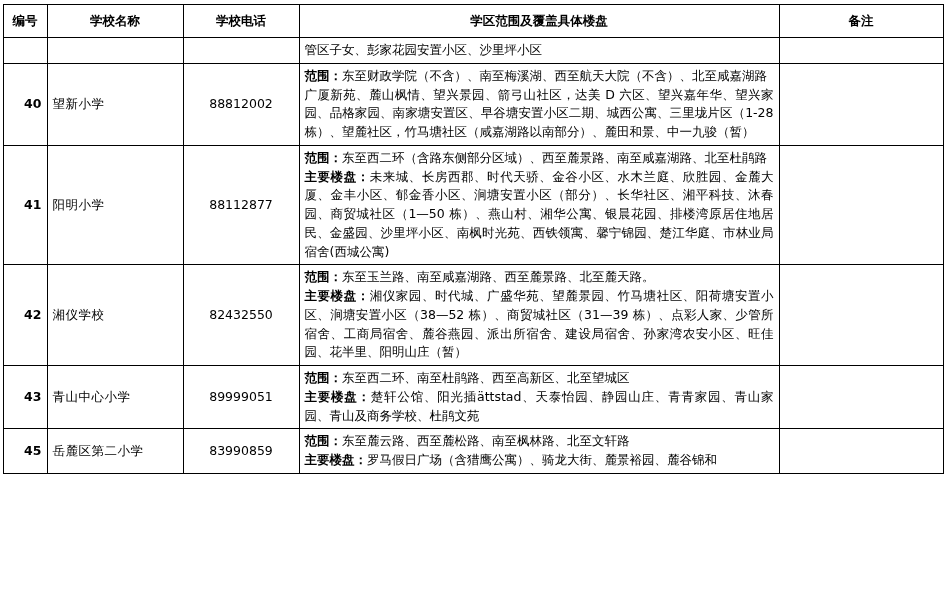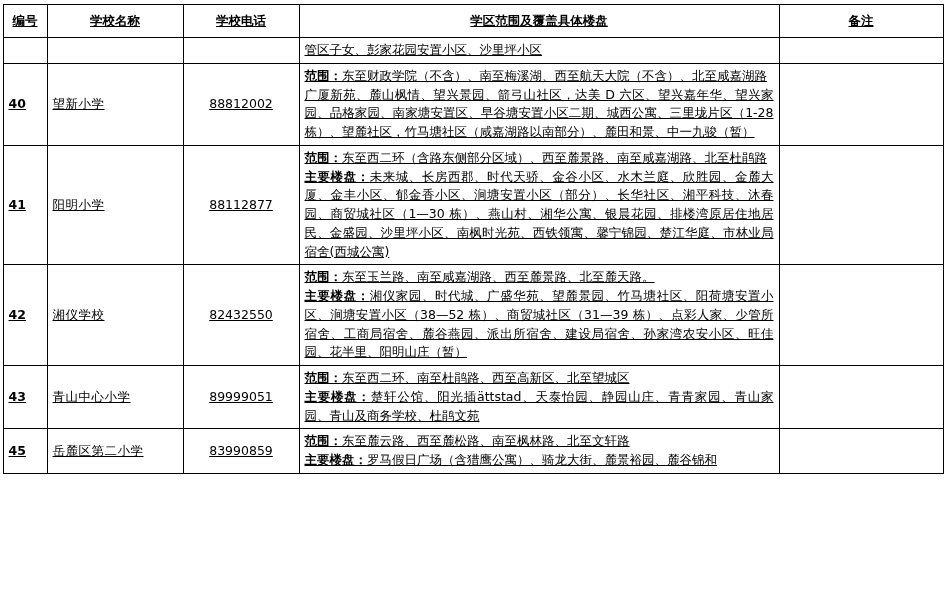--- a/index.html
+++ b/index.html
@@ -12,21 +12,20 @@
     height: 600px;
     font-family: "DejaVu Sans", "Liberation Sans", sans-serif;
     color: #000000;
     overflow: hidden;
   }
   .sheet {
     width: 946px;
     height: 600px;
     box-sizing: border-box;
     padding: 4px 2px 0 2px;
-    text-decoration: underline;
   }
   table.zone-table {
     width: 940px;
     border-collapse: collapse;
     table-layout: fixed;
     margin: 0 auto;
   }
   table.zone-table td, table.zone-table th {
     border: 1px solid #000000;
     padding: 3px 5px;
@@ -41,21 +40,21 @@
     padding: 6px 4px;
     height: 26px;
   }
   col.c-no    { width: 44px; }
   col.c-name  { width: 136px; }
   col.c-phone { width: 116px; }
   col.c-zone  { width: 480px; }
   col.c-note  { width: 164px; }
 
   td.num {
-    text-align: left;
+    text-align: right;
     font-weight: bold;
     font-size: 13.5px;
   }
   td.school {
     text-align: left;
     font-size: 14px;
     letter-spacing: 0.5px;
   }
   td.phone {
     text-align: center;
@@ -127,21 +126,21 @@
             <span class="zone-line"><span>广厦新苑、麓山枫情、望兴景园、箭弓山社区，达美 D 六区、望兴嘉年华、望兴家园、品格家园、南家塘安置区、早谷塘安置小区二期、城西公寓、三里垅片区（1-28 栋）、望麓社区，竹马塘社区（咸嘉湖路以南部分）、麓田和景、中一九骏（暂）</span></span>
           </td>
           <td class="note"></td>
         </tr>
         <tr>
           <td class="num">41</td>
           <td class="school">阳明小学</td>
           <td class="phone">88112877</td>
           <td class="zone">
             <span class="zone-line"><span class="lead">范围：</span><span>东至西二环（含路东侧部分区域）、西至麓景路、南至咸嘉湖路、北至杜鹃路</span></span>
-            <span class="zone-line"><span class="lead">主要楼盘：</span><span>未来城、长房西郡、时代天骄、金谷小区、水木兰庭、欣胜园、金麓大厦、金丰小区、郁金香小区、涧塘安置小区（部分）、长华社区、湘平科技、沐春园、商贸城社区（1—30 栋）、燕山村、湘华公寓、银晨花园、排楼湾原居住地居民、金盛园、沙里坪小区、南枫时光苑、西铁领寓、馨宁锦园、楚江华庭、市林业局宿舍(西城公寓)</span></span>
+            <span class="zone-line"><span class="lead">主要楼盘：</span><span>未来城、长房西郡、时代天骄、金谷小区、水木兰庭、欣胜园、金麓大厦、金丰小区、郁金香小区、涧塘安置小区（部分）、长华社区、湘平科技、沐春园、商贸城社区（1—50 栋）、燕山村、湘华公寓、银晨花园、排楼湾原居住地居民、金盛园、沙里坪小区、南枫时光苑、西铁领寓、馨宁锦园、楚江华庭、市林业局宿舍(西城公寓)</span></span>
           </td>
           <td class="note"></td>
         </tr>
         <tr>
           <td class="num">42</td>
           <td class="school">湘仪学校</td>
           <td class="phone">82432550</td>
           <td class="zone">
             <span class="zone-line"><span class="lead">范围：</span><span>东至玉兰路、南至咸嘉湖路、西至麓景路、北至麓天路。</span></span>
             <span class="zone-line"><span class="lead">主要楼盘：</span><span>湘仪家园、时代城、广盛华苑、望麓景园、竹马塘社区、阳荷塘安置小区、涧塘安置小区（38—52 栋）、商贸城社区（31—39 栋）、点彩人家、少管所宿舍、工商局宿舍、麓谷燕园、派出所宿舍、建设局宿舍、孙家湾农安小区、旺佳园、花半里、阳明山庄（暂）</span></span>

